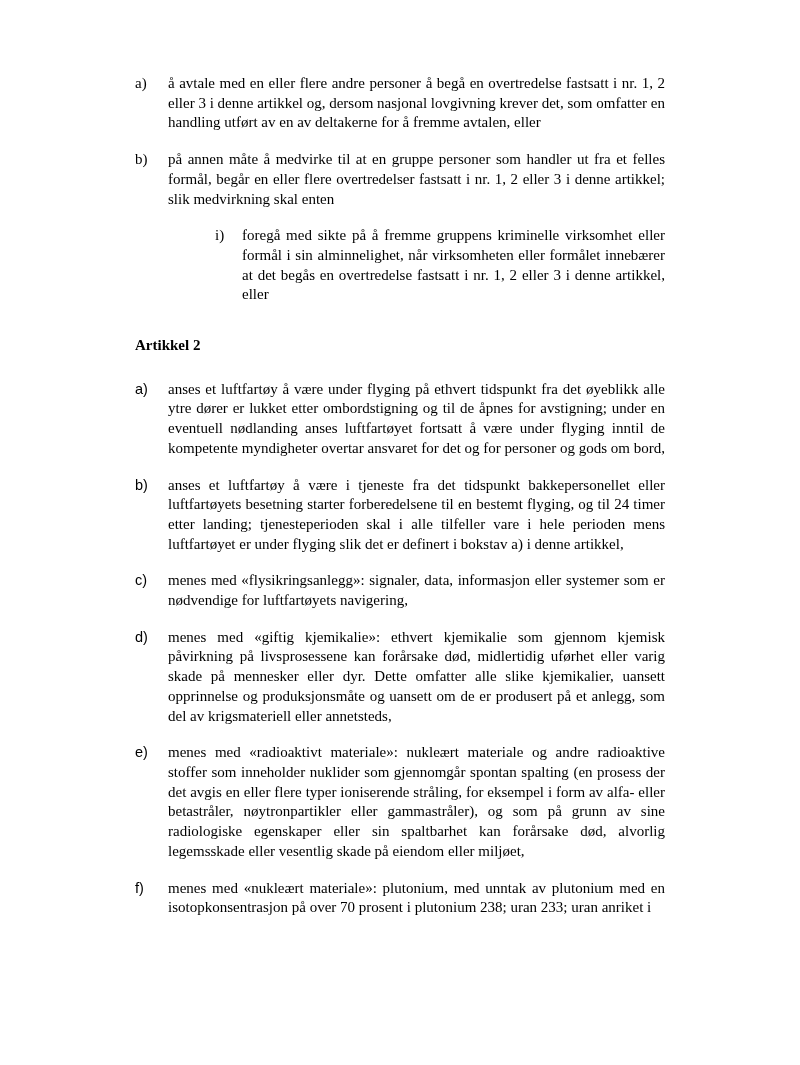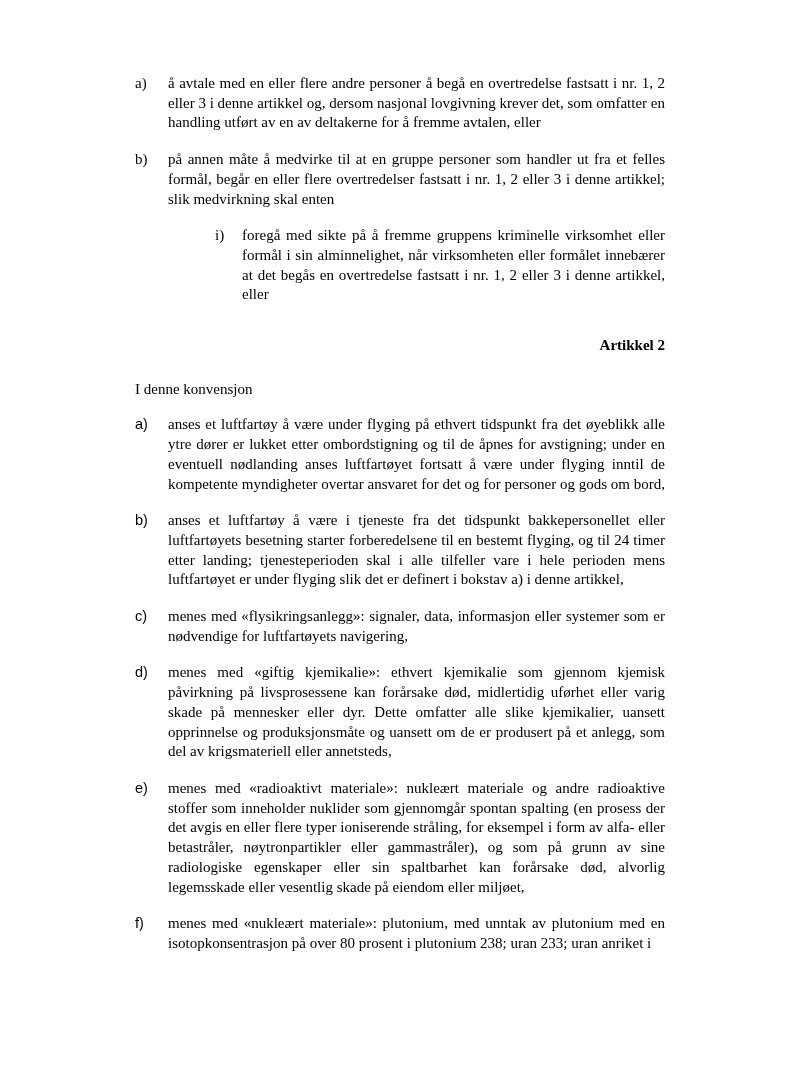--- a/index.html
+++ b/index.html
@@ -45,21 +45,21 @@
   }
   .subitem .body {
     flex: 1 1 auto;
     text-align: justify;
   }
   .sans-marker {
     font-family: "Liberation Sans", "DejaVu Sans", sans-serif;
     font-size: 14.5px;
   }
   .article-heading {
-    text-align: right;
+    text-align: left;
     font-weight: bold;
     margin-top: 31px;
     margin-bottom: 24px;
   }
   .intro-line {
     margin-bottom: 16px;
   }
 </style>
 </head>
 <body>
@@ -78,21 +78,20 @@
 
     <div class="sublist">
       <div class="subitem">
         <span class="marker">i)</span>
         <span class="body">foregå med sikte på å fremme gruppens kriminelle virksomhet eller formål i sin alminnelighet, når virksomheten eller formålet innebærer at det begås en overtredelse fastsatt i nr. 1, 2 eller 3 i denne artikkel, eller</span>
       </div>
     </div>
 
     <div class="article-heading">Artikkel 2</div>
 
-    <div class="intro-line">I denne konvensjon</div>
 
     <div class="item">
       <span class="marker sans-marker">a)</span>
       <span class="body">anses et luftfartøy å være under flyging på ethvert tidspunkt fra det øyeblikk alle ytre dører er lukket etter ombordstigning og til de åpnes for avstigning; under en eventuell nødlanding anses luftfartøyet fortsatt å være under flyging inntil de kompetente myndigheter overtar ansvaret for det og for personer og gods om bord,</span>
     </div>
     <div class="item">
       <span class="marker sans-marker">b)</span>
       <span class="body">anses et luftfartøy å være i tjeneste fra det tidspunkt bakkepersonellet eller luftfartøyets besetning starter forberedelsene til en bestemt flyging, og til 24 timer etter landing; tjenesteperioden skal i alle tilfeller vare i hele perioden mens luftfartøyet er under flyging slik det er definert i bokstav a) i denne artikkel,</span>
     </div>
     <div class="item">
@@ -102,17 +101,17 @@
     <div class="item">
       <span class="marker sans-marker">d)</span>
       <span class="body">menes med «giftig kjemikalie»: ethvert kjemikalie som gjennom kjemisk påvirkning på livsprosessene kan forårsake død, midlertidig uførhet eller varig skade på mennesker eller dyr. Dette omfatter alle slike kjemikalier, uansett opprinnelse og produksjonsmåte og uansett om de er produsert på et anlegg, som del av krigsmateriell eller annetsteds,</span>
     </div>
     <div class="item">
       <span class="marker sans-marker">e)</span>
       <span class="body">menes med «radioaktivt materiale»: nukleært materiale og andre radioaktive stoffer som inneholder nuklider som gjennomgår spontan spalting (en prosess der det avgis en eller flere typer ioniserende stråling, for eksempel i form av alfa- eller betastråler, nøytronpartikler eller gammastråler), og som på grunn av sine radiologiske egenskaper eller sin spaltbarhet kan forårsake død, alvorlig legemsskade eller vesentlig skade på eiendom eller miljøet,</span>
     </div>
     <div class="item">
       <span class="marker sans-marker">f)</span>
-      <span class="body">menes med «nukleært materiale»: plutonium, med unntak av plutonium med en isotopkonsentrasjon på over 80 prosent i plutonium 238; uran 233; uran anriket i</span>
+      <span class="body">menes med «nukleært materiale»: plutonium, med unntak av plutonium med en isotopkonsentrasjon på over 70 prosent i plutonium 238; uran 233; uran anriket i</span>
     </div>
 
   </div>
 </div>
 
 </body></html>

